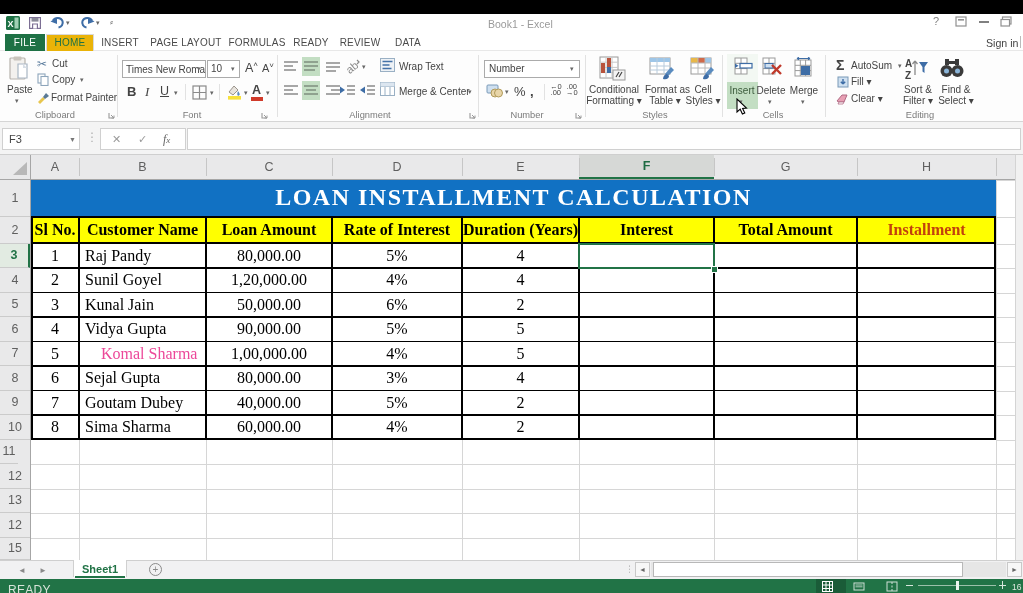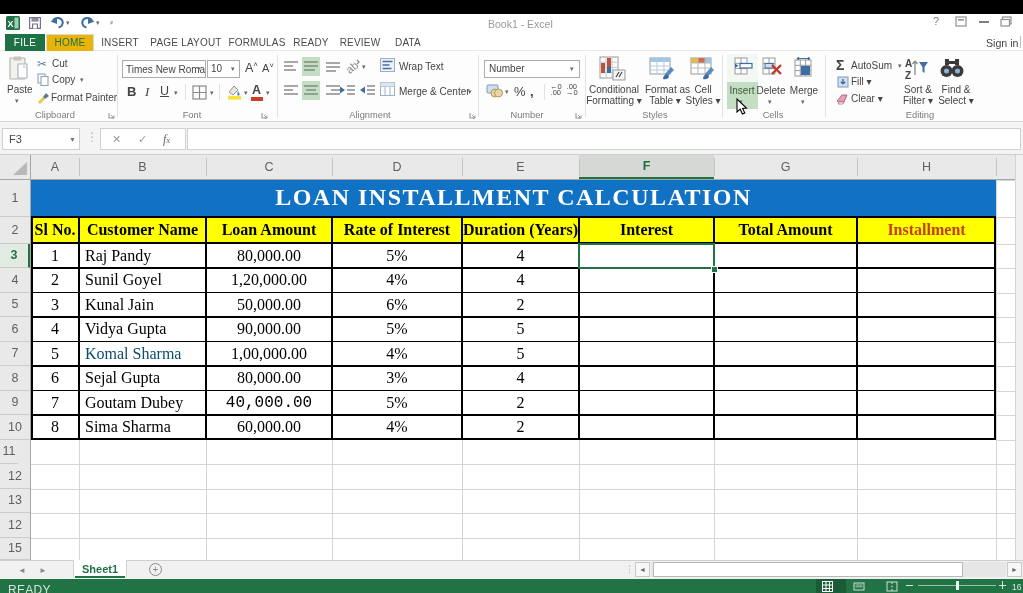--- a/index.html
+++ b/index.html
@@ -523,32 +523,32 @@
     <div class="a f" style="left:80px;top:293.5px;width:125px;height:22px;font-family:'Liberation Serif',serif;font-size:16px;color:#000;justify-content:flex-start;padding-left:5px;white-space:nowrap;box-sizing:border-box">Kunal Jain</div>
     <div class="a f" style="left:207px;top:293.5px;width:124px;height:22px;font-family:'Liberation Serif',serif;font-size:16px;color:#000;white-space:nowrap;box-sizing:border-box">50,000.00</div>
     <div class="a f" style="left:333px;top:293.5px;width:128px;height:22px;font-family:'Liberation Serif',serif;font-size:16px;color:#000;white-space:nowrap;box-sizing:border-box">6%</div>
     <div class="a f" style="left:463px;top:293.5px;width:115px;height:22px;font-family:'Liberation Serif',serif;font-size:16px;color:#000;white-space:nowrap;box-sizing:border-box">2</div>
     <div class="a f" style="left:32px;top:318px;width:46px;height:22px;font-family:'Liberation Serif',serif;font-size:16px;color:#000;white-space:nowrap;box-sizing:border-box">4</div>
     <div class="a f" style="left:80px;top:318px;width:125px;height:22px;font-family:'Liberation Serif',serif;font-size:16px;color:#000;justify-content:flex-start;padding-left:5px;white-space:nowrap;box-sizing:border-box">Vidya Gupta</div>
     <div class="a f" style="left:207px;top:318px;width:124px;height:22px;font-family:'Liberation Serif',serif;font-size:16px;color:#000;white-space:nowrap;box-sizing:border-box">90,000.00</div>
     <div class="a f" style="left:333px;top:318px;width:128px;height:22px;font-family:'Liberation Serif',serif;font-size:16px;color:#000;white-space:nowrap;box-sizing:border-box">5%</div>
     <div class="a f" style="left:463px;top:318px;width:115px;height:22px;font-family:'Liberation Serif',serif;font-size:16px;color:#000;white-space:nowrap;box-sizing:border-box">5</div>
     <div class="a f" style="left:32px;top:342.5px;width:46px;height:22px;font-family:'Liberation Serif',serif;font-size:16px;color:#000;white-space:nowrap;box-sizing:border-box">5</div>
-    <div class="a f" style="left:80px;top:342.5px;width:125px;height:22px;font-family:'Liberation Serif',serif;font-size:16px;color:#0c4a6e;justify-content:flex-start;padding-left:5px;white-space:nowrap;box-sizing:border-box">Komal Sharma</div>
+    <div class="a f" style="left:80px;top:342.5px;width:125px;height:22px;font-family:'Liberation Serif',serif;font-size:16px;color:#ec4899;justify-content:flex-start;padding-left:21px;white-space:nowrap;box-sizing:border-box">Komal Sharma</div>
     <div class="a f" style="left:207px;top:342.5px;width:124px;height:22px;font-family:'Liberation Serif',serif;font-size:16px;color:#000;white-space:nowrap;box-sizing:border-box">1,00,000.00</div>
     <div class="a f" style="left:333px;top:342.5px;width:128px;height:22px;font-family:'Liberation Serif',serif;font-size:16px;color:#000;white-space:nowrap;box-sizing:border-box">4%</div>
     <div class="a f" style="left:463px;top:342.5px;width:115px;height:22px;font-family:'Liberation Serif',serif;font-size:16px;color:#000;white-space:nowrap;box-sizing:border-box">5</div>
     <div class="a f" style="left:32px;top:367px;width:46px;height:22px;font-family:'Liberation Serif',serif;font-size:16px;color:#000;white-space:nowrap;box-sizing:border-box">6</div>
     <div class="a f" style="left:80px;top:367px;width:125px;height:22px;font-family:'Liberation Serif',serif;font-size:16px;color:#000;justify-content:flex-start;padding-left:5px;white-space:nowrap;box-sizing:border-box">Sejal Gupta</div>
     <div class="a f" style="left:207px;top:367px;width:124px;height:22px;font-family:'Liberation Serif',serif;font-size:16px;color:#000;white-space:nowrap;box-sizing:border-box">80,000.00</div>
     <div class="a f" style="left:333px;top:367px;width:128px;height:22px;font-family:'Liberation Serif',serif;font-size:16px;color:#000;white-space:nowrap;box-sizing:border-box">3%</div>
     <div class="a f" style="left:463px;top:367px;width:115px;height:22px;font-family:'Liberation Serif',serif;font-size:16px;color:#000;white-space:nowrap;box-sizing:border-box">4</div>
     <div class="a f" style="left:32px;top:391.5px;width:46px;height:22px;font-family:'Liberation Serif',serif;font-size:16px;color:#000;white-space:nowrap;box-sizing:border-box">7</div>
     <div class="a f" style="left:80px;top:391.5px;width:125px;height:22px;font-family:'Liberation Serif',serif;font-size:16px;color:#000;justify-content:flex-start;padding-left:5px;white-space:nowrap;box-sizing:border-box">Goutam Dubey</div>
-    <div class="a f" style="left:207px;top:391.5px;width:124px;height:22px;font-family:Liberation Mono, monospace;font-size:16px;color:#000;white-space:nowrap;box-sizing:border-box">40,000.00</div>
+    <div class="a f" style="left:207px;top:391.5px;width:124px;height:22px;font-family:Liberation Serif, serif;font-size:16px;color:#000;white-space:nowrap;box-sizing:border-box">40,000.00</div>
     <div class="a f" style="left:333px;top:391.5px;width:128px;height:22px;font-family:'Liberation Serif',serif;font-size:16px;color:#000;white-space:nowrap;box-sizing:border-box">5%</div>
     <div class="a f" style="left:463px;top:391.5px;width:115px;height:22px;font-family:'Liberation Serif',serif;font-size:16px;color:#000;white-space:nowrap;box-sizing:border-box">2</div>
     <div class="a f" style="left:32px;top:416px;width:46px;height:22px;font-family:'Liberation Serif',serif;font-size:16px;color:#000;white-space:nowrap;box-sizing:border-box">8</div>
     <div class="a f" style="left:80px;top:416px;width:125px;height:22px;font-family:'Liberation Serif',serif;font-size:16px;color:#000;justify-content:flex-start;padding-left:5px;white-space:nowrap;box-sizing:border-box">Sima Sharma</div>
     <div class="a f" style="left:207px;top:416px;width:124px;height:22px;font-family:'Liberation Serif',serif;font-size:16px;color:#000;white-space:nowrap;box-sizing:border-box">60,000.00</div>
     <div class="a f" style="left:333px;top:416px;width:128px;height:22px;font-family:'Liberation Serif',serif;font-size:16px;color:#000;white-space:nowrap;box-sizing:border-box">4%</div>
     <div class="a f" style="left:463px;top:416px;width:115px;height:22px;font-family:'Liberation Serif',serif;font-size:16px;color:#000;white-space:nowrap;box-sizing:border-box">2</div>
     <div class="a" style="left:577.5px;top:242.5px;width:137px;height:26px;border:2px solid #217346;box-sizing:border-box;z-index:40"></div>
     <div class="a" style="left:711px;top:265.5px;width:5px;height:5px;background:#217346;border:1px solid #fff;z-index:41"></div>
   </div>

